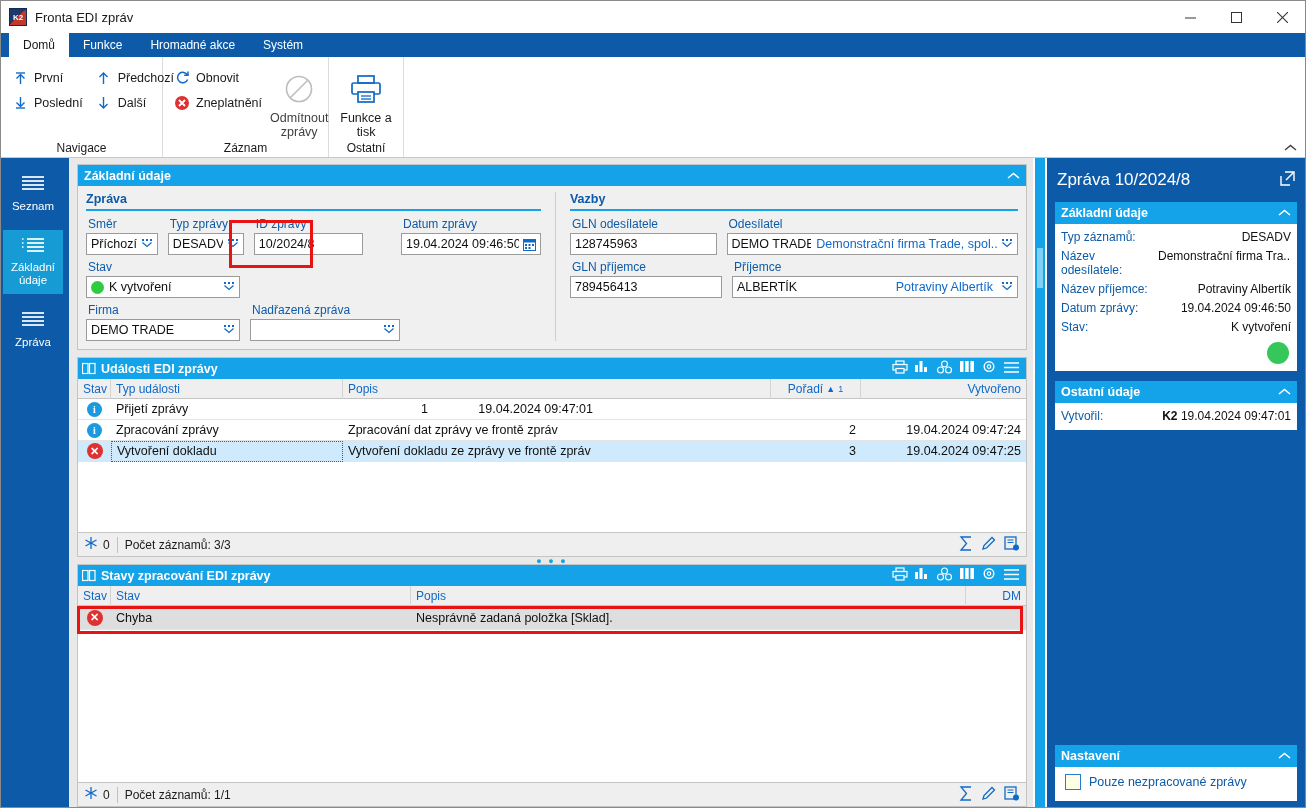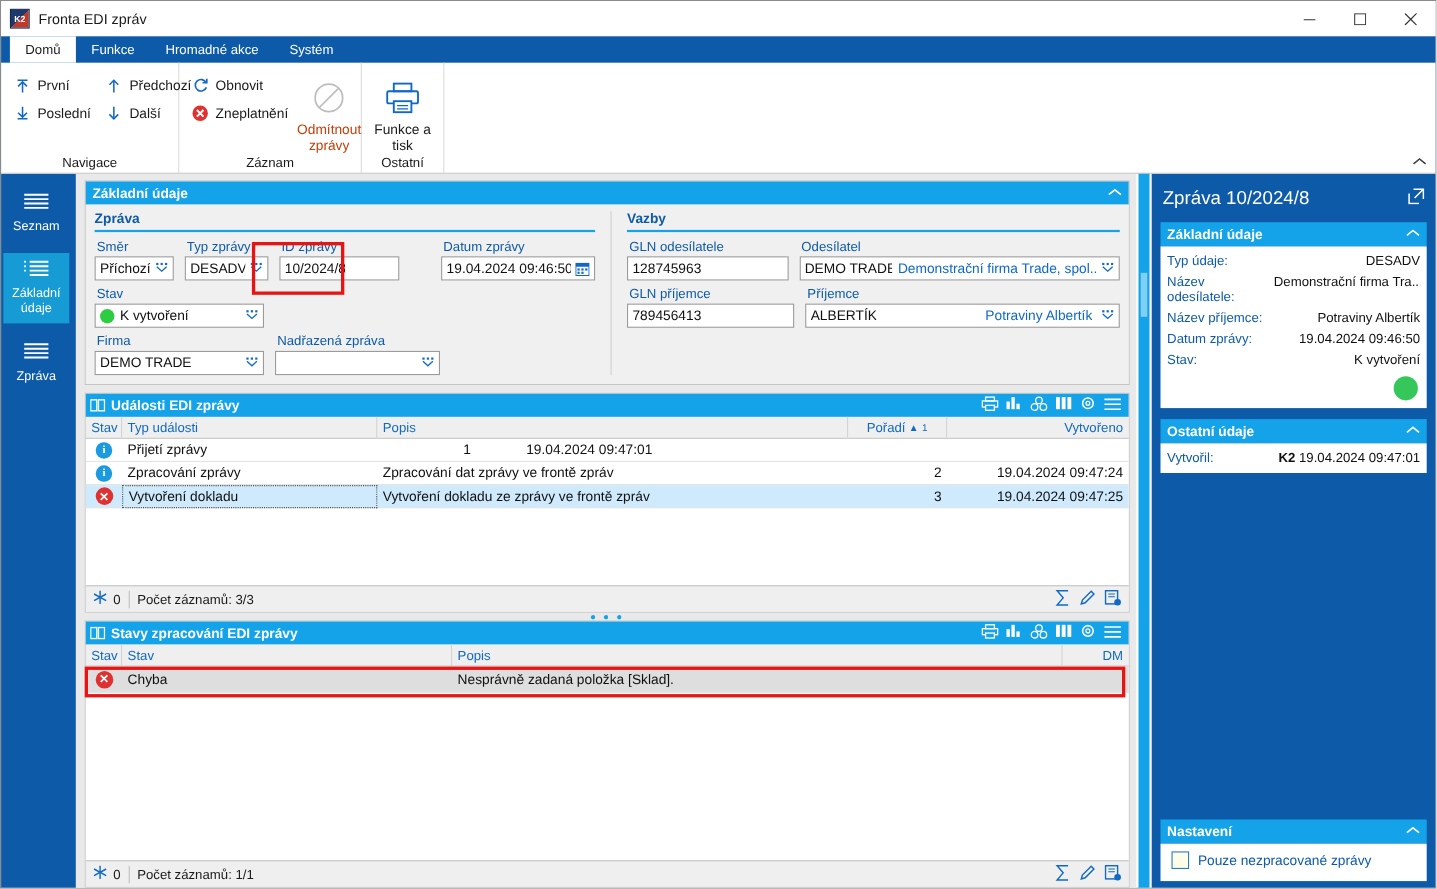--- a/index.html
+++ b/index.html
@@ -107,21 +107,21 @@
     color: #1a1a1a;
     white-space: nowrap;
   }
   .ritem .ico { width: 18px; display:inline-flex; justify-content:center; align-items:center; margin-right: 5px; color:#1069c6; }
   .rbig {
     width: 80px;
     display: flex; flex-direction: column; align-items: center;
     padding-top: 6px;
     font-size: 12.5px; color: #1a1a1a; text-align: center; line-height: 1.15;
   }
-  .rbig.disabled { color: #c2410c; }
+  .rbig.disabled { color: #404040; }
   .rbig .bico { height: 44px; display: flex; align-items: center; justify-content: center; }
   .ribbon-collapse {
     position: absolute; right: 8px; bottom: 3px;
     font-size: 11px; color: #444;
   }
 
   
   .middle { flex: 1 1 auto; display: flex; min-height: 0; }
 
   
@@ -912,21 +912,21 @@
         <div class="rb-section-head">
           <span>Základní údaje</span>
           <span class="chev">
             <svg width="13" height="8" viewBox="0 0 13 8">
                 <path d="M1 6 L6.5 1.5 L12 6" fill="none" stroke="#fff" stroke-width="1.5"></path>
               </svg>
           </span>
         </div>
         <div class="rb-section-body">
           <div class="rb-row">
-            <span class="rb-lbl">Typ údaje:</span>
+            <span class="rb-lbl">Typ záznamů:</span>
             <span class="rb-val">DESADV</span>
           </div>
           <div class="rb-row">
             <span class="rb-lbl">Název odesílatele:</span>
             <span class="rb-val">Demonstrační firma Tra...</span>
           </div>
           <div class="rb-row">
             <span class="rb-lbl">Název příjemce:</span>
             <span class="rb-val">Potraviny Albertík</span>
           </div>

